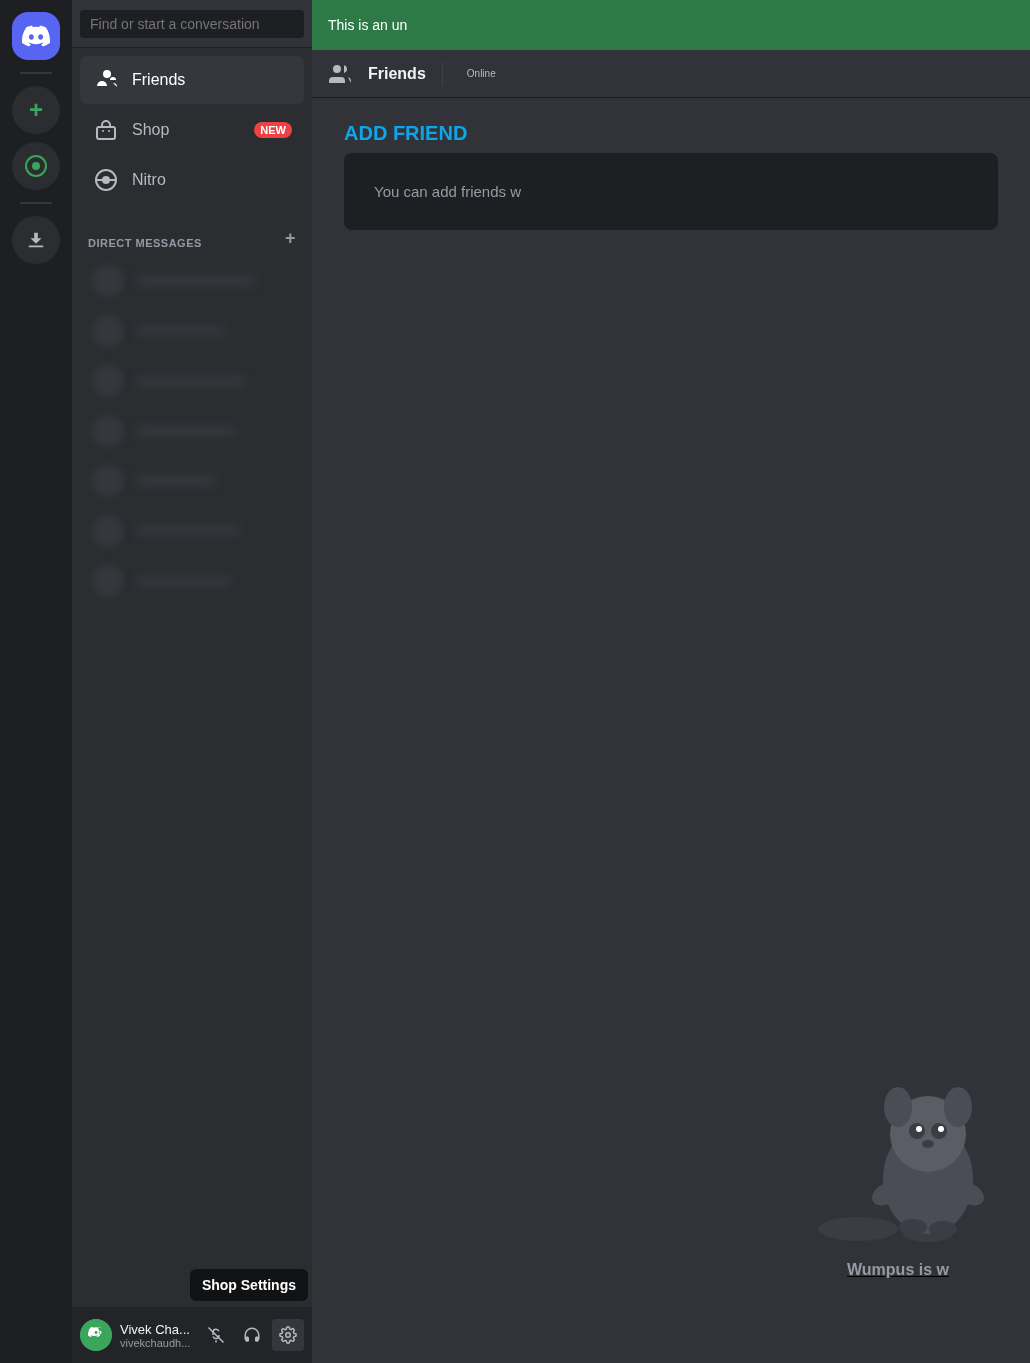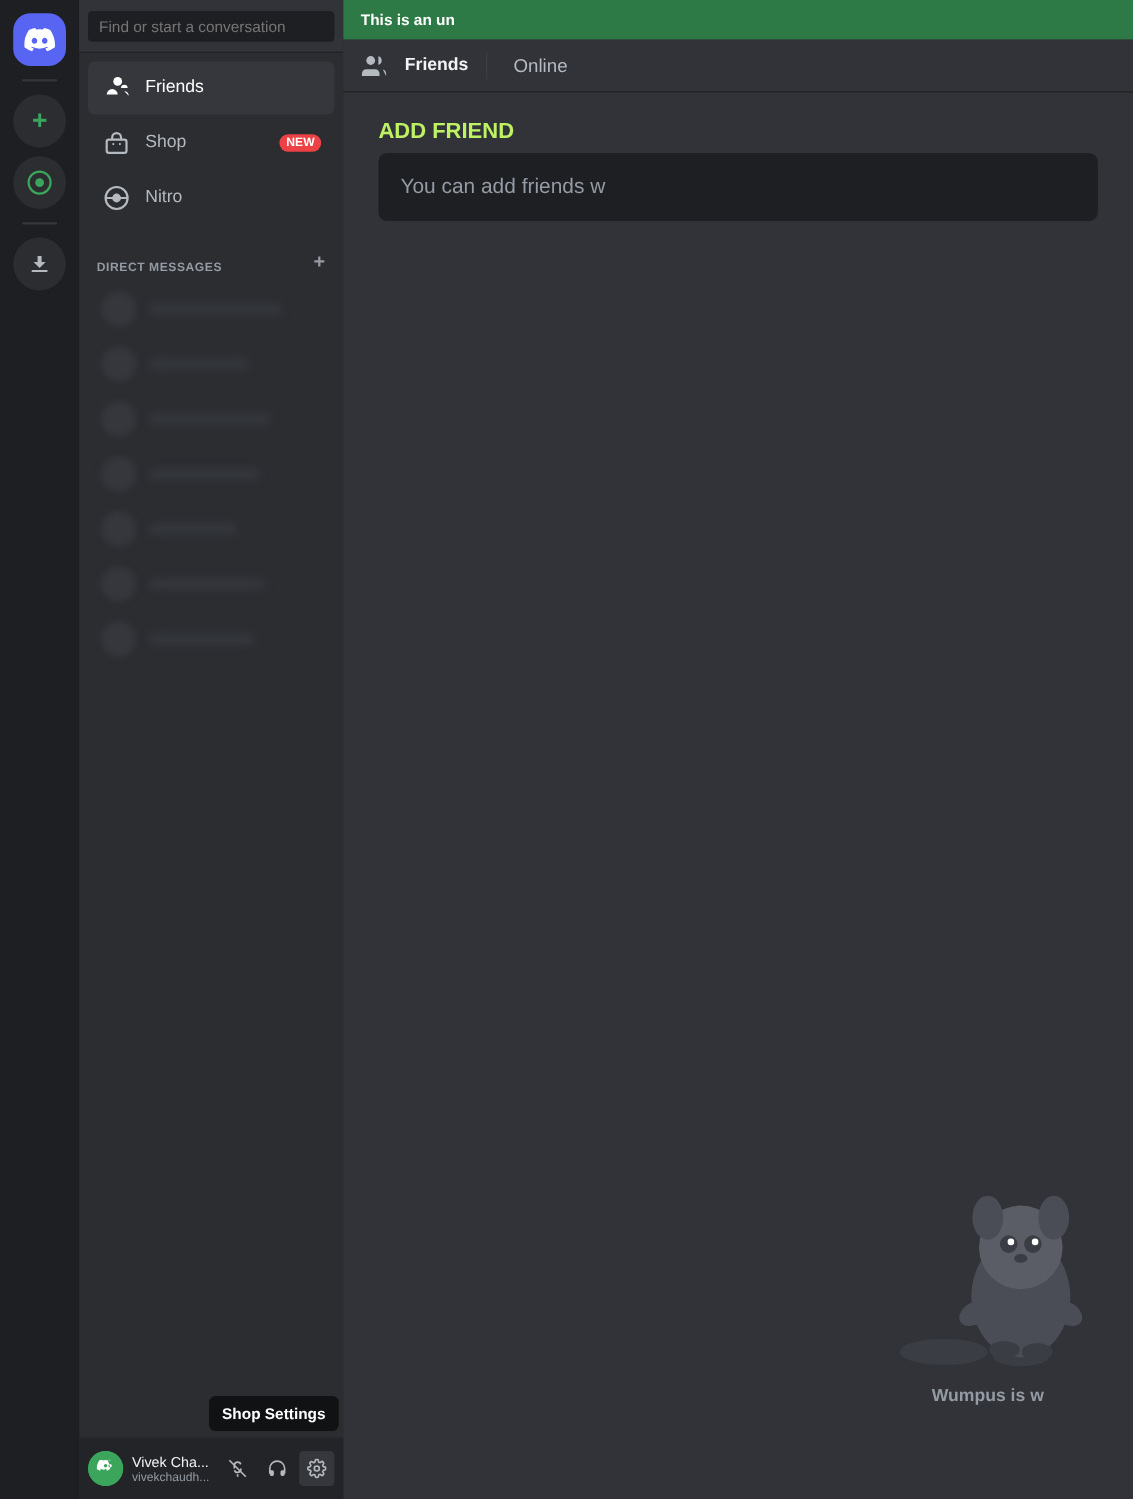--- a/index.html
+++ b/index.html
@@ -290,27 +290,27 @@
       display: flex;
       flex-direction: column;
       background: #313338;
       height: 1363px;
       overflow: hidden;
     }
 
     
     .announcement-bar {
       background: #2d7a46;
-      height: 36px;
+      height: 50px;
       display: flex;
       align-items: center;
       padding: 0 16px;
       color: #ffffff;
       font-size: 14px;
-      font-weight: 700;
+      font-weight: 400;
       flex-shrink: 0;
     }
 
     
     .friends-header {
       height: 48px;
       display: flex;
       align-items: center;
       padding: 0 16px;
       gap: 16px;
@@ -326,65 +326,66 @@
     }
 
     .header-divider {
       width: 1px;
       height: 24px;
       background: #3f4147;
     }
 
     .header-tab {
       color: #b5bac1;
-      font-size: 17px;
+      font-size: 10px;
       font-weight: 500;
       padding: 4px 8px;
       border-radius: 4px;
       cursor: pointer;
     }
 
     
     .friends-main {
       flex: 1;
       display: flex;
       flex-direction: column;
       padding: 24px 32px;
       overflow: hidden;
     }
 
     .add-friend-title {
-      color: #bef264;
+      color: #0ea5e9;
       font-size: 20px;
       font-weight: 700;
       margin-bottom: 8px;
     }
 
     .add-friend-desc {
       color: #b5bac1;
       font-size: 14px;
       margin-bottom: 16px;
     }
 
     .add-friend-input-box {
       background: #1e1f22;
       border-radius: 8px;
-      padding: 20px;
+      padding: 30px;
       color: #949ba4;
-      font-size: 19px;
+      font-size: 15px;
     }
 
     .empty-state {
       flex: 1;
       display: flex;
       flex-direction: column;
       align-items: flex-end;
       justify-content: flex-end;
       padding-bottom: 60px;
       padding-right: 0;
+      text-decoration: underline;
     }
 
     .wumpus-area {
       display: flex;
       flex-direction: column;
       align-items: center;
       gap: 12px;
     }
 
     .wumpus-text {

